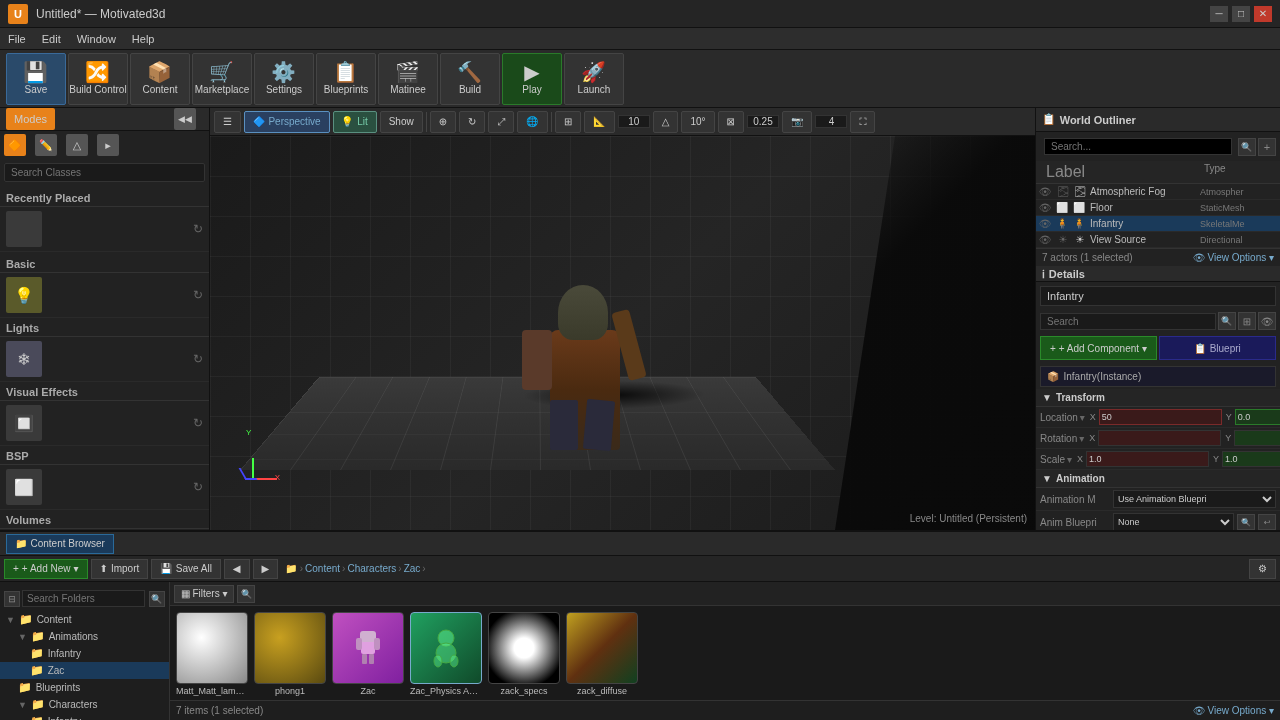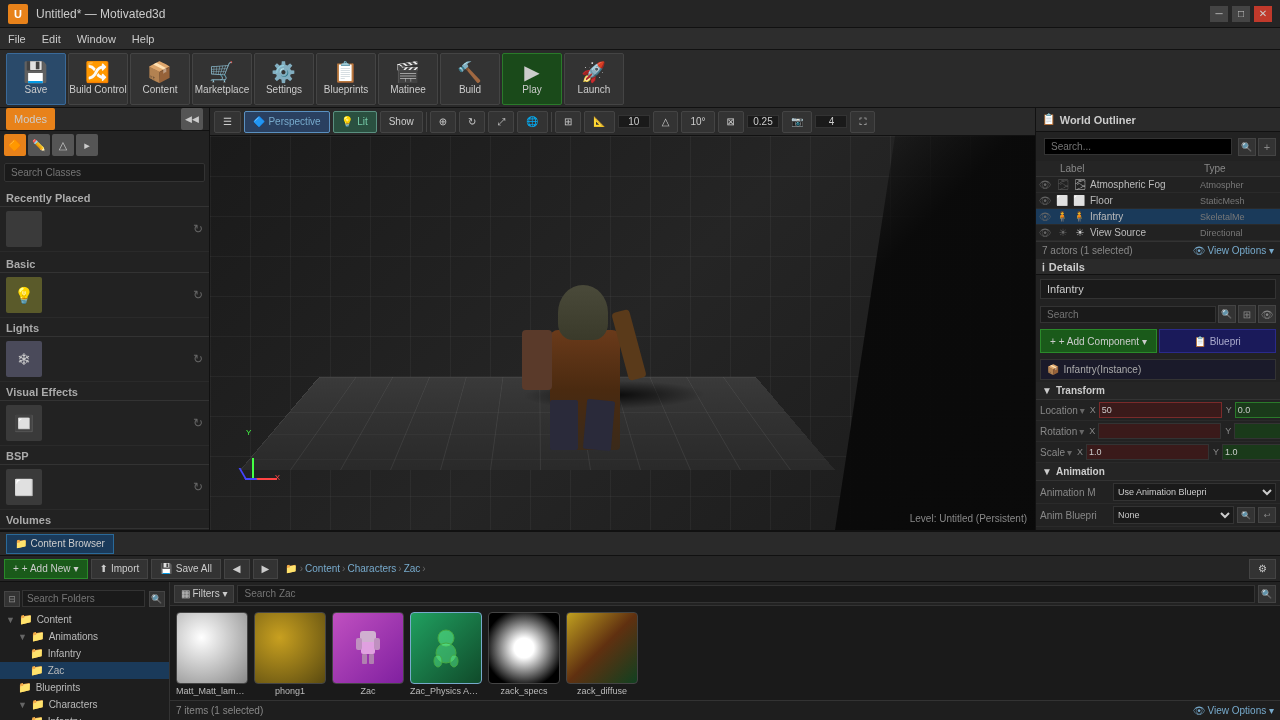--- a/index.html
+++ b/index.html
@@ -120,21 +120,21 @@
       align-items: center;
       padding: 0 6px;
       border-bottom: 1px solid #111;
     }
     .modes-icon {
       width: 22px; height: 22px;
       background: #555;
       border-radius: 2px;
       display: flex; align-items: center; justify-content: center;
       font-size: 11px;
-      margin-right: 0;
+      margin-right: 7px;
       cursor: pointer;
     }
     .modes-icon.active { background: #e8821a; }
     #search-classes {
       width: 100%;
       background: #1a1a1a;
       border: 1px solid #333;
       border-radius: 2px;
       padding: 3px 6px;
       color: #aaa;
@@ -289,23 +289,23 @@
       outline: none;
     }
     .outliner-header {
       display: flex;
       background: #252525;
       border-bottom: 1px solid #333;
       padding: 2px 0;
     }
     .outliner-col-label {
       flex: 1;
-      padding: 0 24px;
+      padding: 0 10px;
       color: #888;
-      font-size: 10px;
+      font-size: 16px;
     }
     .outliner-col-type {
       width: 80px;
       padding: 0 4px;
       color: #888;
       font-size: 10px;
     }
     .outliner-row {
       display: flex;
       align-items: center;
@@ -1138,21 +1138,20 @@
         </div>
 
       </div>
 
       <div id="cb-content">
         <div id="cb-content-toolbar">
           <button id="cb-filter-btn">
             <span>▦</span>
             <span>Filters ▾</span>
           </button>
-          <input type="text" id="cb-search" style="flex: 1 1 0%; height: 18px; background: rgb(26, 26, 26); border: 1px solid rgb(51, 51, 51); padding: 0px 6px; color: rgb(170, 170, 170); font-size: 10px; outline: none;" placeholder="Search Zac">
           <button style="width:18px;height:18px;background:#333;border:1px solid #444;color:#888;font-size:9px;cursor:pointer;">🔍</button>
         </div>
         <div id="cb-assets">
 
           <div class="asset-item">
             <div class="asset-thumb thumb-sphere"></div>
             <div class="asset-label">Matt_Matt_lambert2</div>
           </div>
 
           <div class="asset-item">

